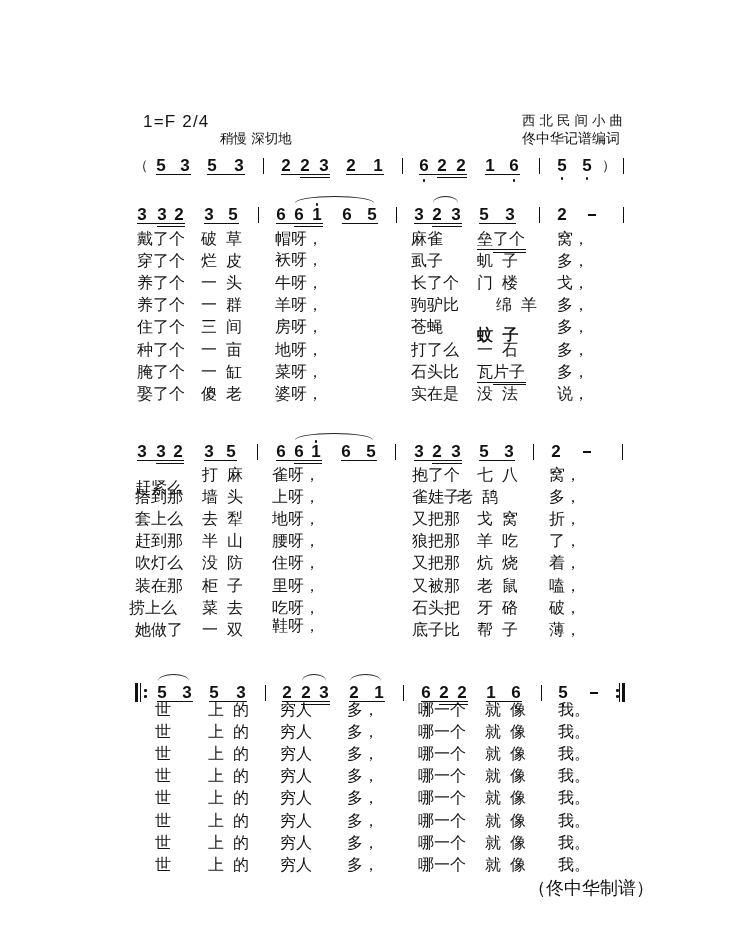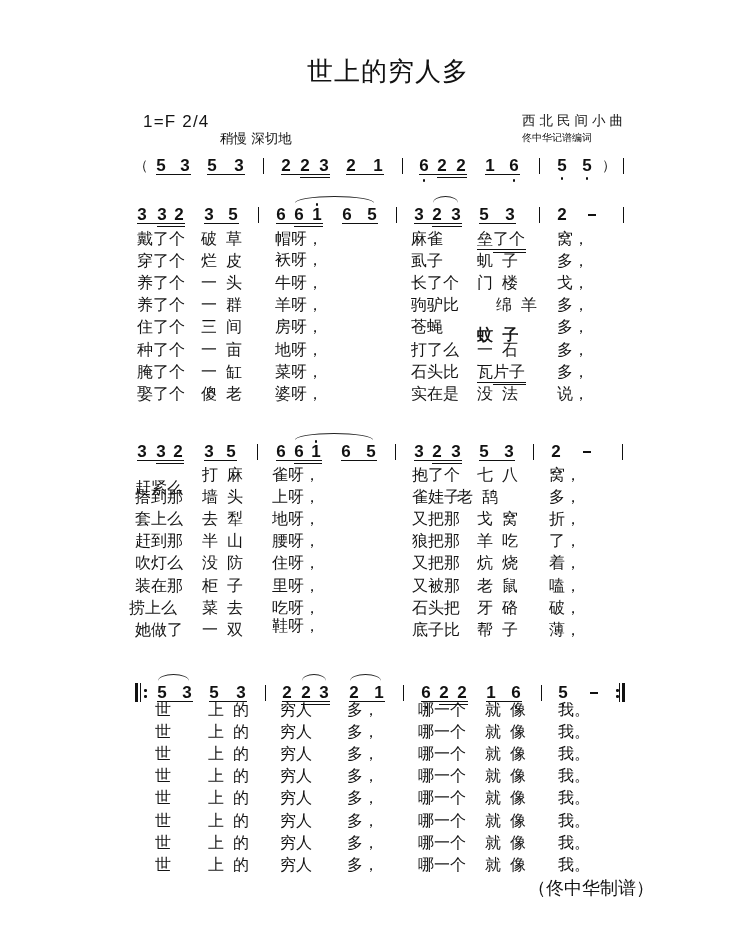--- a/index.html
+++ b/index.html
@@ -10,21 +10,21 @@
       background: #ffffff;
       overflow: hidden;
       color: #141414;
       font-family: "DejaVu Sans", "Liberation Sans", sans-serif;
     }
     .abs { position: absolute; white-space: pre; }
     .title { left: 238px; width: 300px; top: 58px; text-align: center; font-size: 26px; line-height: 26px; letter-spacing: 1px; color: #111; }
     .key { left: 143px; top: 113px; font-family: "Liberation Sans", sans-serif; font-size: 17px; line-height: 17px; letter-spacing: 1.2px; }
     .tempo { left: 220px; top: 131px; font-size: 13.5px; line-height: 14px; }
     .genre { left: 522px; top: 113px; font-size: 13.5px; line-height: 14px; letter-spacing: 4px; }
-    .credit { left: 522px; top: 131px; font-size: 10px; line-height: 14px; }
+    .credit { left: 522px; top: 131px; font-size: 14px; line-height: 14px; }
     .footer { left: 528px; top: 881px; font-size: 18px; line-height: 14px; }
 
     .digit {
       position: absolute; width: 20px; text-align: center;
       font-family: "Liberation Sans", sans-serif; font-weight: bold;
       font-size: 17px; line-height: 17px; color: #111;
     }
     .paren {
       position: absolute; width: 20px; text-align: center;
       font-size: 14px; line-height: 17px; color: #222;
@@ -42,21 +42,20 @@
     }
     .lyric {
       position: absolute; white-space: pre;
       font-size: 16px; line-height: 16px; word-spacing: 4px; color: #141414;
     }
   </style>
 </head>
 <body>
 
 <div id="sheet">
-  <div class="abs title">世上的穷人多</div>
   <div class="abs key">1=F 2/4</div>
   <div class="abs tempo">稍慢 深切地</div>
   <div class="abs genre">西北民间小曲</div>
   <div class="abs credit">佟中华记谱编词</div>
   <div id="score">
       <div class="system">
         <div class="notation-line">
           <span class="paren" style="left: 131px; top: 157px;">（</span>
           <span class="digit" style="left: 151px; top: 157px;">5</span>
           <span class="digit" style="left: 175px; top: 157px;">3</span>

